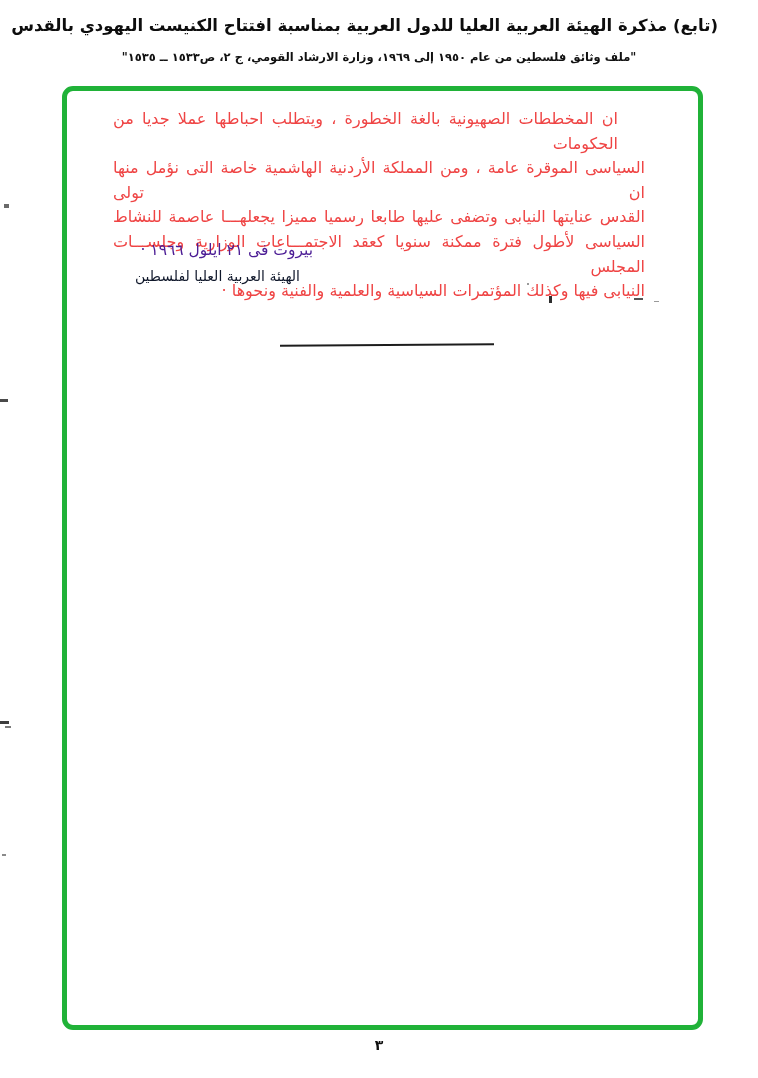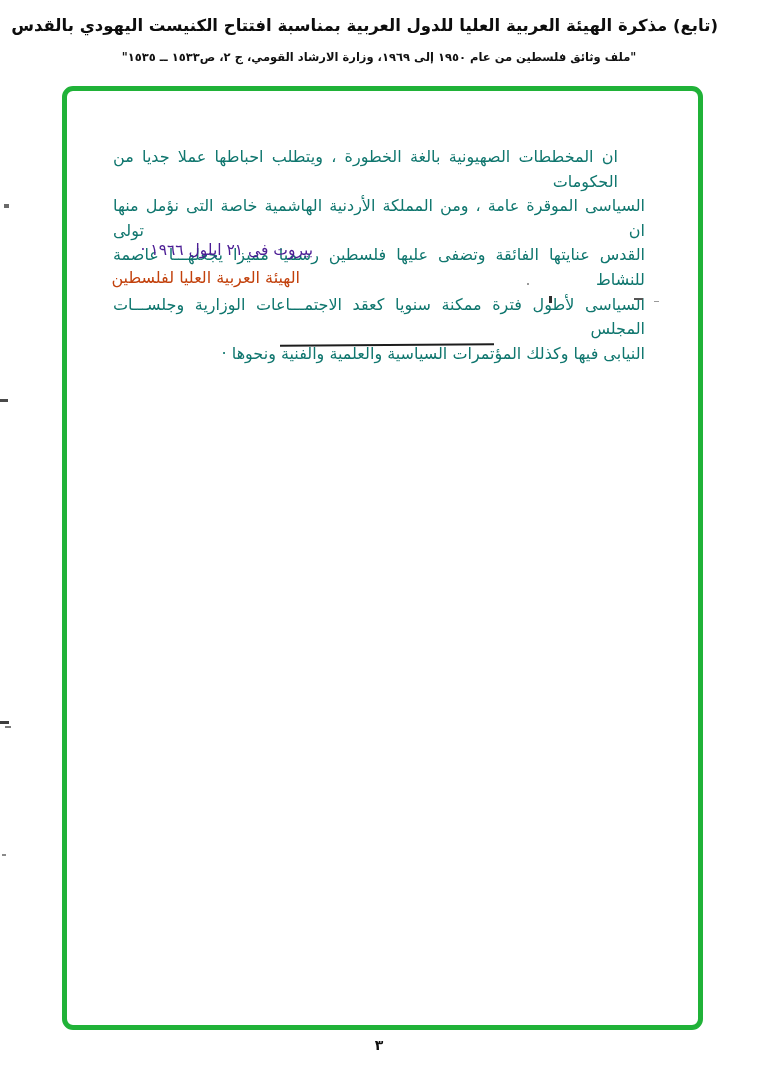--- a/index.html
+++ b/index.html
@@ -57,45 +57,44 @@
 
   
   .paragraph {
     position: absolute;
     left: 113px;
     top: 107px;
     width: 532px;
     direction: rtl;
     font-size: 16px;
     line-height: 24.6px;
-    color: #0f766e;
-    margin-top: 38px;
+    color: #ef4444;
   }
   .pline { text-align: justify; text-align-last: justify; }
   .pline.first { padding-right: 27px; }
   .pline.last { text-align: left; text-align-last: right; }
 
   
   .date-line {
     position: absolute;
     top: 241px;
     right: 445px;
     direction: rtl;
     font-size: 15.5px;
     white-space: nowrap;
     color: #4c1d95;
   }
   .signature-line {
     position: absolute;
     top: 268px;
     right: 458px;
     direction: rtl;
-    font-size: 16px;
+    font-size: 14px;
     white-space: nowrap;
-    color: #c2410c;
+    color: #0f172a;
   }
 
   
   .closing-rule {
     position: absolute;
     left: 280px;
     top: 344px;
     width: 214px;
     height: 2px;
     background: #1d1d1d;
@@ -124,21 +123,21 @@
 
   <div class="doc-title">(تابع) مذكرة الهيئة العربية العليا للدول العربية بمناسبة افتتاح الكنيست اليهودي بالقدس</div>
 
   <div class="doc-subtitle">"ملف وثائق فلسطين من عام ١٩٥٠ إلى ١٩٦٩، وزارة الارشاد القومي، ج ٢، ص١٥٣٣ ــ ١٥٣٥"</div>
 
   <div class="green-frame"></div>
 
   <div class="paragraph">
     <div class="pline first">ان المخططات الصهيونية بالغة الخطورة ، ويتطلب احباطها عملا جديا من الحكومات</div>
     <div class="pline">السياسى الموقرة عامة ، ومن المملكة الأردنية الهاشمية خاصة التى نؤمل منها ان تولى</div>
-    <div class="pline">القدس عنايتها الفائقة وتضفى عليها فلسطين رسميا مميزا يجعلهـــا عاصمة للنشاط</div>
+    <div class="pline">القدس عنايتها النيابى وتضفى عليها طابعا رسميا مميزا يجعلهـــا عاصمة للنشاط</div>
     <div class="pline">السياسى لأطول فترة ممكنة سنويا كعقد الاجتمـــاعات الوزارية وجلســـات المجلس</div>
     <div class="pline last">النيابى فيها وكذلك المؤتمرات السياسية والعلمية والفنية ونحوها ·</div>
   </div>
 
   <div class="date-line">بيروت فى ٢١ ايلول ١٩٦٦ ·</div>
 
   <div class="signature-line">الهيئة العربية العليا لفلسطين</div>
 
   <div class="closing-rule"></div>
 

